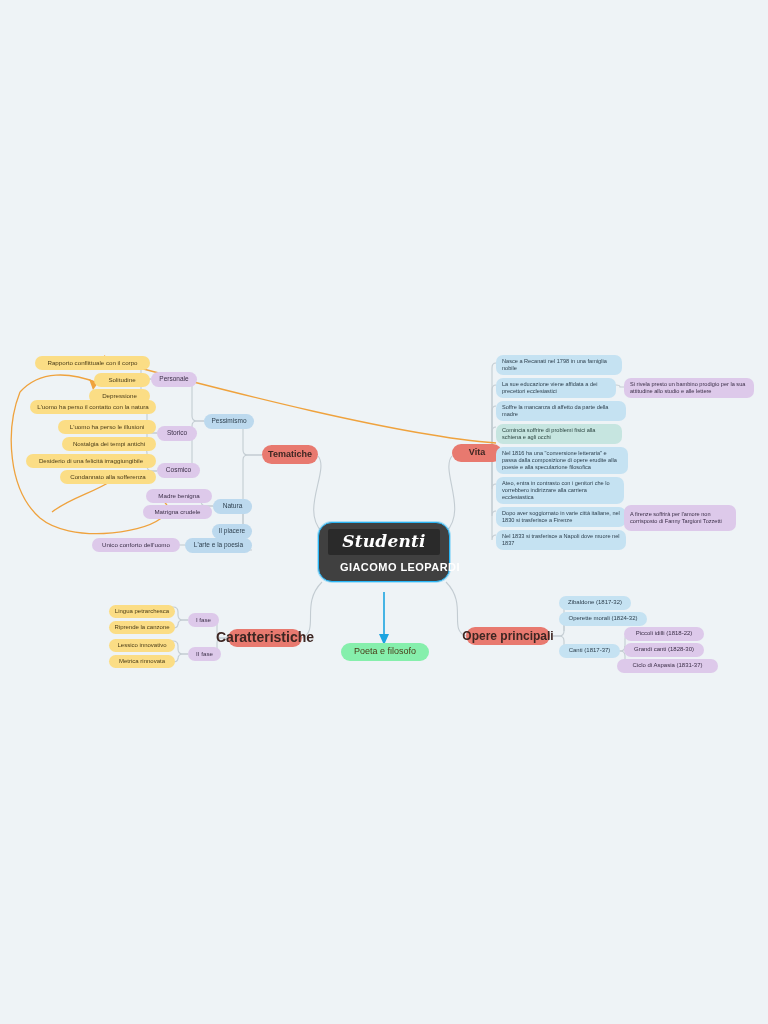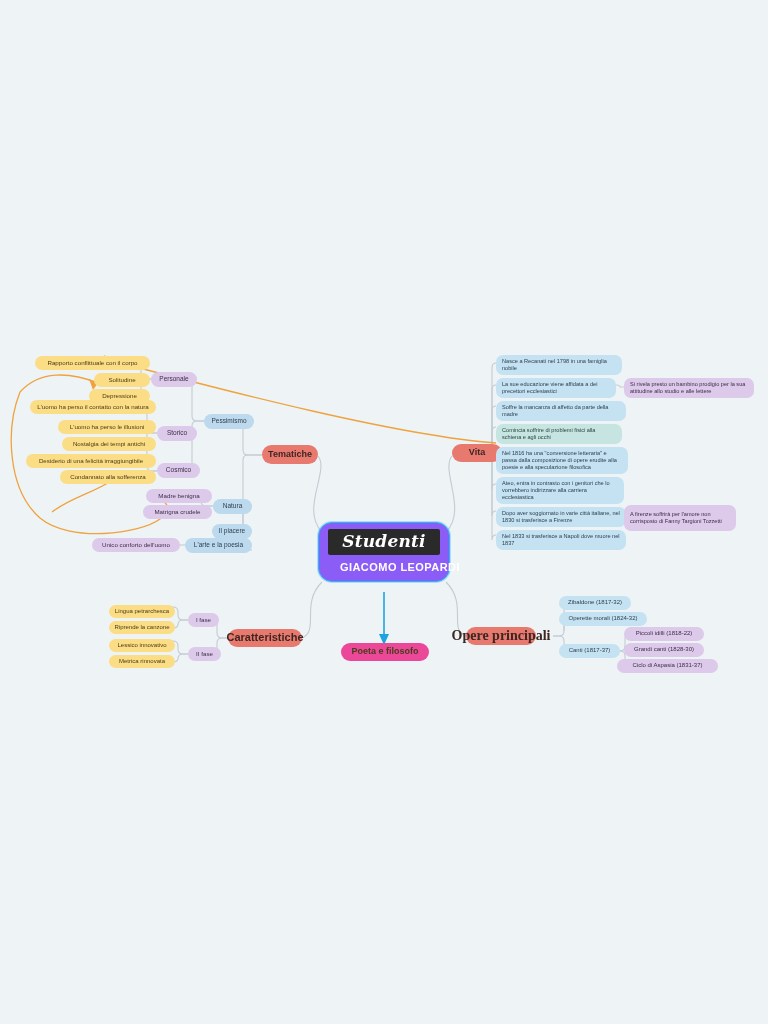--- a/index.html
+++ b/index.html
@@ -41,36 +41,36 @@
   }
   .node.wrap {
     white-space: normal;
     border-radius: 7px;
     text-align: left;
     justify-content: flex-start;
   }
 
   
   .c-root {
-    background: #8b5cf6;
+    background: #404040;
     border: 1.5px solid #29b6f6;
     border-radius: 14px;
     flex-direction: column;
     box-shadow: 0 0 0 1px rgba(41,182,246,.35);
   }
   .c-main {
     background: #e8796f;
     color: #3d2622;
     font-weight: bold;
     border-radius: 999px;
   }
   .c-yellowmain {
-    background: #ec4899;
+    background: #86efac;
     color: #4a3c18;
-    font-weight: bold;
+    font-weight: normal;
     border-radius: 999px;
   }
   .c-blue   { background: #bcd9ee; color: #2d3f4d; }
   .c-blue2  { background: #c5e2f2; color: #2d3f4d; }
   .c-purple { background: #ddc9ea; color: #3b2f47; }
   .c-yellow { background: #fbdd85; color: #4a3c18; }
   .c-teal   { background: #c6e5e0; color: #2c4540; }
 
   .logo-plate {
     background: #2a2a2a;
@@ -190,25 +190,25 @@
   </div>
 
   <div class="node c-main" style="left:262px; top:445px; width:56px; height:19px; font-size:9px;">
     <span>Tematiche</span>
   </div>
 
   <div class="node c-main" style="left:452px; top:444px; width:50px; height:18px; font-size:9px;">
     <span>Vita</span>
   </div>
 
-  <div class="node c-main" style="left:228px; top:629px; width:74px; height:18px; font-size:11px;">
+  <div class="node c-main" style="left:228px; top:629px; width:74px; height:18px; font-size:14px;">
     <span>Caratteristiche</span>
   </div>
 
-  <div class="node c-main" style="left:466px; top:627px; width:70px; height:18px; font-size:14px;font-family:Liberation Serif, serif;">
+  <div class="node c-main" style="left:466px; top:627px; width:84px; height:18px; font-size:12px;">
     <span>Opere principali</span>
   </div>
 
   <div class="node c-yellowmain" style="left:341px; top:643px; width:88px; height:18px; font-size:9px;">
     <span>Poeta e filosofo</span>
   </div>
 
   <div class="node c-blue" style="left:204px; top:414px; width:50px; height:15px; font-size:6.5px;">
     <span>Pessimismo</span>
   </div>

